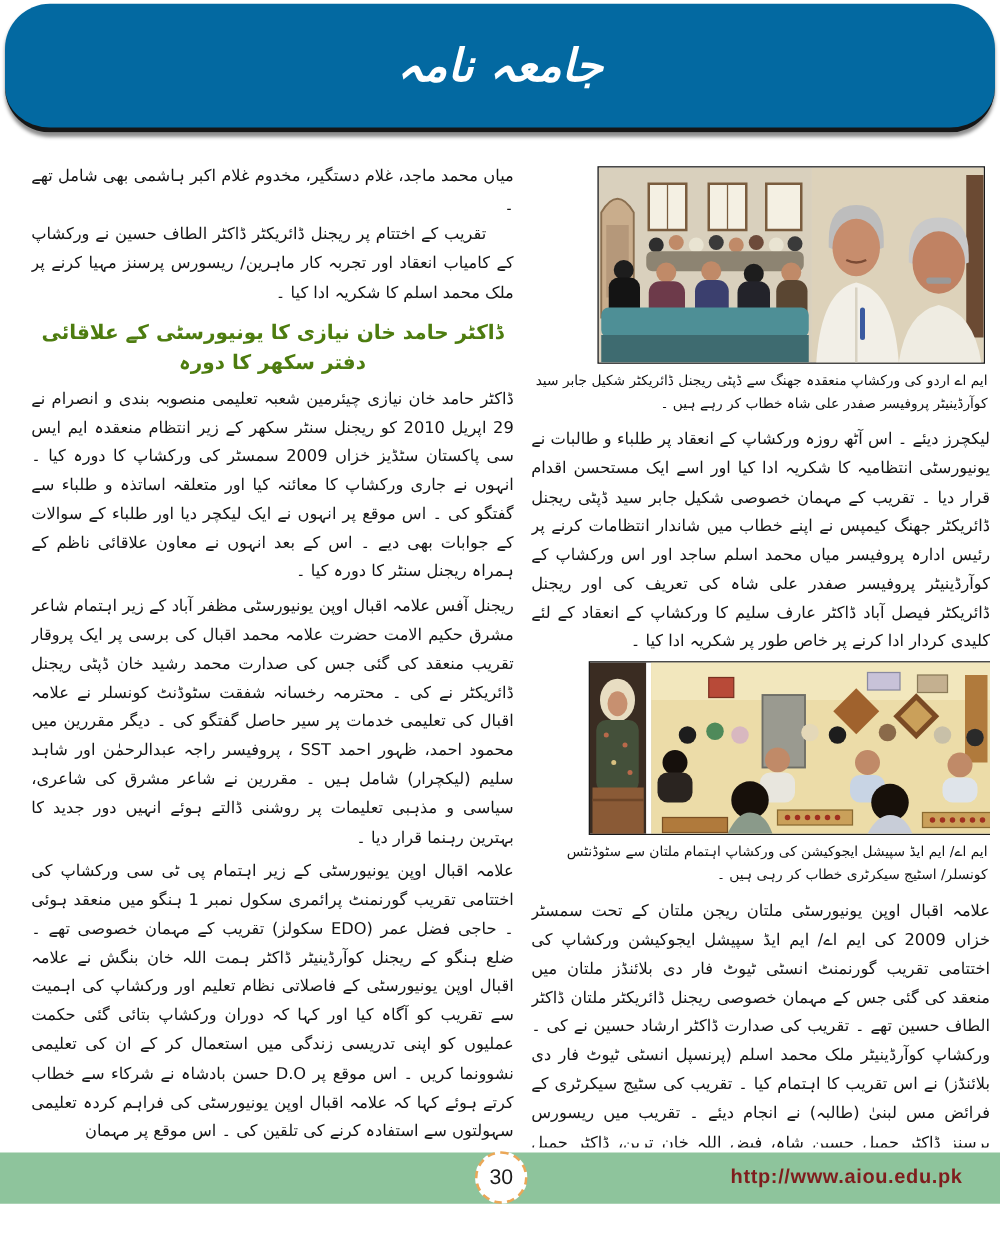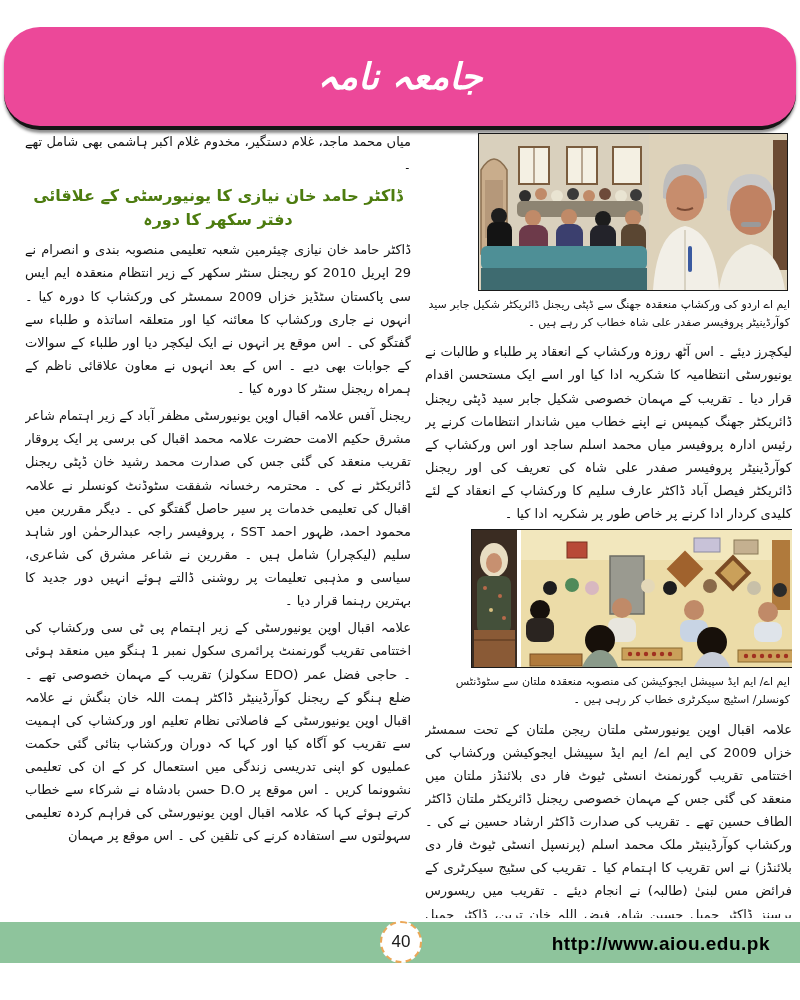--- a/index.html
+++ b/index.html
@@ -1,24 +1,24 @@
 <!DOCTYPE html>
 <html lang="ur" dir="ltr"><head>
 <meta charset="utf-8">
 <style>
   html,body{margin:0;padding:0;background:#fff;}
   .page{position:relative;width:800px;height:1000px;background:#fff;overflow:hidden;
         font-family:"DejaVu Sans",sans-serif;}
 
   
   .masthead{position:absolute;left:4px;right:4px;top:3px;height:99px;
-    background:#ec4899;border-radius:36px;
+    background:#0369a1;border-radius:36px;
     border-bottom:4px solid #161616;
     box-shadow:0 3px 3px rgba(0,0,0,.45);
-    display:flex;align-items:center;justify-content:center;margin-top:24px;}
+    display:flex;align-items:center;justify-content:center;}
   .masthead-title{color:#fff;font-size:36px;font-weight:bold;font-style:italic;
     letter-spacing:1px;direction:rtl;}
 
   
   .col{position:absolute;top:130px;bottom:82px;overflow:hidden;direction:rtl;}
   .col-left{left:25px;width:386px;}
   .col-right{left:425px;width:367px;}
 
   .body-text{font-size:13px;line-height:1.78;color:#141414;text-align:justify;
     text-justify:inter-word;margin:0 0 4px 0;}
@@ -36,22 +36,22 @@
   .photo-frame svg{width:100%;height:100%;display:block;}
   .caption{font-size:11px;line-height:1.65;color:#111;
     margin:5px 2px 8px 2px;}
 
   
   .footer-bar{position:absolute;left:0;right:0;top:922px;height:41px;background:#8ec49c;}
   .page-badge{position:absolute;left:380px;top:921px;width:38px;height:38px;
     border-radius:50%;background:#fff;border:2px dashed #eba757;
     display:flex;align-items:center;justify-content:center;
     font-family:"Liberation Sans",sans-serif;font-size:17px;color:#1a1a1a;z-index:2;}
-  .footer-url{position:absolute;right:30px;top:933px;color:#000000;font-weight:bold;
-    font-family:"Liberation Sans",sans-serif;font-size:19px;letter-spacing:.5px;}
+  .footer-url{position:absolute;right:30px;top:933px;color:#7f1d1d;font-weight:bold;
+    font-family:"Liberation Sans",sans-serif;font-size:16px;letter-spacing:.5px;}
 </style>
 </head>
 <body>
 
 <div class="page">
 
   <header class="masthead">
     <div class="masthead-title">جامعہ نامہ</div>
   </header>
 
@@ -171,37 +171,38 @@
         <rect x="266" y="120" width="56" height="12" fill="#caa05a" stroke="#8a6a30" stroke-width="1"></rect>
         <circle cx="274" cy="126" r="2.2" fill="#a03020"></circle>
           <circle cx="282" cy="126" r="2.2" fill="#a03020"></circle>
         <circle cx="290" cy="126" r="2.2" fill="#a03020"></circle>
           <circle cx="298" cy="126" r="2.2" fill="#a03020"></circle>
         <circle cx="306" cy="126" r="2.2" fill="#a03020"></circle>
           <circle cx="314" cy="126" r="2.2" fill="#a03020"></circle>
         <rect x="58" y="124" width="52" height="12" fill="#b07a3c" stroke="#7a5024" stroke-width="1"></rect>
       </svg>
     </div>
-    <p class="caption">ایم اے/ ایم ایڈ سپیشل ایجوکیشن کی منصوبہ منعقدہ ملتان سے سٹوڈنٹس کونسلر/ اسٹیج سیکرٹری خطاب کر رہی ہیں ۔</p>
+    <p class="caption">ایم اے/ ایم ایڈ سپیشل ایجوکیشن کی ورکشاپ اہتمام ملتان سے سٹوڈنٹس کونسلر/ اسٹیج سیکرٹری خطاب کر رہی ہیں ۔</p>
 
     <p class="body-text">علامہ اقبال اوپن یونیورسٹی ملتان ریجن ملتان کے تحت سمسٹر خزاں 2009 کی ایم اے/ ایم ایڈ سپیشل ایجوکیشن ورکشاپ کی اختتامی تقریب گورنمنٹ انسٹی ٹیوٹ فار دی بلائنڈز ملتان میں منعقد کی گئی جس کے مہمان خصوصی ریجنل ڈائریکٹر ملتان ڈاکٹر الطاف حسین تھے ۔ تقریب کی صدارت ڈاکٹر ارشاد حسین نے کی ۔ ورکشاپ کوآرڈینیٹر ملک محمد اسلم (پرنسپل انسٹی ٹیوٹ فار دی بلائنڈز) نے اس تقریب کا اہتمام کیا ۔ تقریب کی سٹیج سیکرٹری کے فرائض مس لبنیٰ (طالبہ) نے انجام دیئے ۔ تقریب میں ریسورس پرسنز ڈاکٹر جمیل حسین شاہ، فیض اللہ خان ترین، ڈاکٹر جمیل اختر آئی سپیشلسٹ، حاجی غلام اصغر،</p>
   </section>
 
   <section class="col col-left">
     <p class="body-text intro-p">میاں محمد ماجد، غلام دستگیر، مخدوم غلام اکبر ہاشمی بھی شامل تھے ۔</p>
+    <p class="body-text intro-p indent">تقریب کے اختتام پر ریجنل ڈائریکٹر ڈاکٹر الطاف حسین نے ورکشاپ کے کامیاب انعقاد اور تجربہ کار ماہرین/ ریسورس پرسنز مہیا کرنے پر ملک محمد اسلم کا شکریہ ادا کیا ۔</p>
 
     <h2 class="sec-navy">ڈاکٹر حامد خان نیازی کا یونیورسٹی کے علاقائی دفتر سکھر کا دورہ</h2>
     <p class="body-text">ڈاکٹر حامد خان نیازی چیئرمین شعبہ تعلیمی منصوبہ بندی و انصرام نے 29 اپریل 2010 کو ریجنل سنٹر سکھر کے زیر انتظام منعقدہ ایم ایس سی پاکستان سٹڈیز خزاں 2009 سمسٹر کی ورکشاپ کا دورہ کیا ۔ انہوں نے جاری ورکشاپ کا معائنہ کیا اور متعلقہ اساتذہ و طلباء سے گفتگو کی ۔ اس موقع پر انہوں نے ایک لیکچر دیا اور طلباء کے سوالات کے جوابات بھی دیے ۔ اس کے بعد انہوں نے معاون علاقائی ناظم کے ہمراہ ریجنل سنٹر کا دورہ کیا ۔</p>
 
     <p class="body-text">ریجنل آفس علامہ اقبال اوپن یونیورسٹی مظفر آباد کے زیر اہتمام شاعر مشرق حکیم الامت حضرت علامہ محمد اقبال کی برسی پر ایک پروقار تقریب منعقد کی گئی جس کی صدارت محمد رشید خان ڈپٹی ریجنل ڈائریکٹر نے کی ۔ محترمہ رخسانہ شفقت سٹوڈنٹ کونسلر نے علامہ اقبال کی تعلیمی خدمات پر سیر حاصل گفتگو کی ۔ دیگر مقررین میں محمود احمد، ظہور احمد SST ، پروفیسر راجہ عبدالرحمٰن اور شاہد سلیم (لیکچرار) شامل ہیں ۔ مقررین نے شاعر مشرق کی شاعری، سیاسی و مذہبی تعلیمات پر روشنی ڈالتے ہوئے انہیں دور جدید کا بہترین رہنما قرار دیا ۔</p>
 
     <p class="body-text">علامہ اقبال اوپن یونیورسٹی کے زیر اہتمام پی ٹی سی ورکشاپ کی اختتامی تقریب گورنمنٹ پرائمری سکول نمبر 1 ہنگو میں منعقد ہوئی ۔ حاجی فضل عمر (EDO سکولز) تقریب کے مہمان خصوصی تھے ۔ ضلع ہنگو کے ریجنل کوآرڈینیٹر ڈاکٹر ہمت اللہ خان بنگش نے علامہ اقبال اوپن یونیورسٹی کے فاصلاتی نظام تعلیم اور ورکشاپ کی اہمیت سے تقریب کو آگاہ کیا اور کہا کہ دوران ورکشاپ بتائی گئی حکمت عملیوں کو اپنی تدریسی زندگی میں استعمال کر کے ان کی تعلیمی نشوونما کریں ۔ اس موقع پر D.O حسن بادشاہ نے شرکاء سے خطاب کرتے ہوئے کہا کہ علامہ اقبال اوپن یونیورسٹی کی فراہم کردہ تعلیمی سہولتوں سے استفادہ کرنے کی تلقین کی ۔ اس موقع پر مہمان</p>
   </section>
 
   <footer>
     <div class="footer-bar"></div>
     <div class="page-badge">
-      <span>40</span>
+      <span>30</span>
     </div>
     <div class="footer-url">http://www.aiou.edu.pk</div>
   </footer>
 
 </div>
 
 </body></html>

